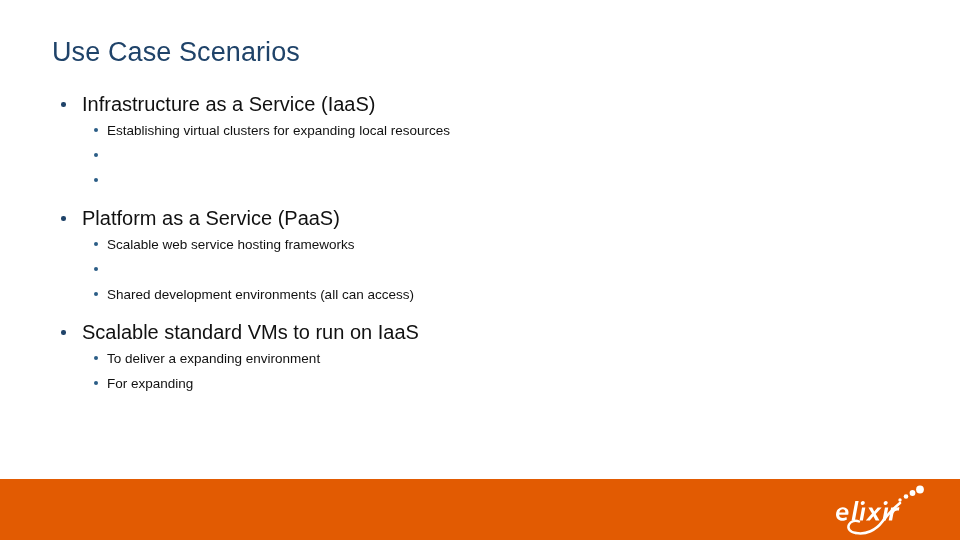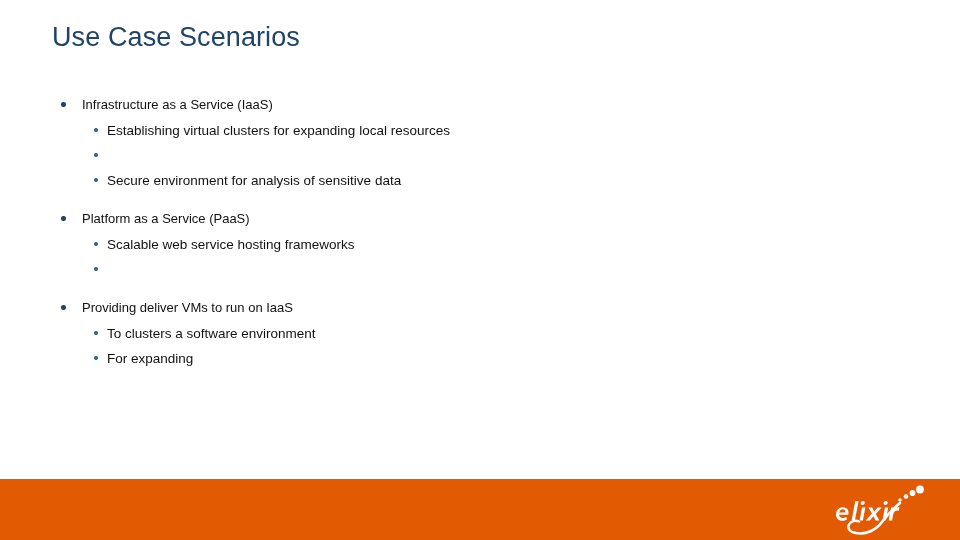--- a/index.html
+++ b/index.html
@@ -18,21 +18,21 @@
   .slide {
     position: absolute;
     inset: 0;
     background: #ffffff;
   }
 
   
   .slide-title {
     position: absolute;
     left: 52px;
-    top: 20px;
+    top: 35px;
     font-size: 27px;
     line-height: 34px;
     color: #1F4369;
     letter-spacing: 0.1px;
     white-space: nowrap;
     font-weight: 400;
   }
 
   
   .body {
@@ -47,21 +47,21 @@
   }
   .group.g1 { margin-top: 0px; }
   .group.g2 { margin-top: 13px; }
   .group.g3 { margin-top: 13px; }
 
   
   .lvl1 {
     position: relative;
     padding-left: 82px;
     min-height: 25px;
-    font-size: 13px;
+    font-size: 20px;
     line-height: 25px;
     color: #111111;
     white-space: nowrap;
   }
   .lvl1 .bullet {
     position: absolute;
     left: 61px;
     top: 10px;
     width: 4.5px;
     height: 4.5px;
@@ -127,50 +127,53 @@
       <div class="sub-list">
         <div class="lvl2">
           <span class="bullet"></span>
           <span>Establishing virtual clusters for expanding local resources</span>
         </div>
         <div class="lvl2">
           <span class="bullet"></span>
         </div>
         <div class="lvl2">
           <span class="bullet"></span>
-          <span>Secure environment for analysis of sensitive data</span>
         </div>
       </div>
     </div>
 
     <div class="group g2">
       <div class="lvl1">
         <span class="bullet"></span>
         <span>Platform as a Service (PaaS)</span>
       </div>
       <div class="sub-list">
         <div class="lvl2">
           <span class="bullet"></span>
           <span>Scalable web service hosting frameworks</span>
         </div>
         <div class="lvl2">
           <span class="bullet"></span>
         </div>
+        <div class="lvl2">
+          <span class="bullet"></span>
+          <span>Shared development environments (all can access)</span>
+        </div>
       </div>
     </div>
 
     <div class="group g3">
       <div class="lvl1">
         <span class="bullet"></span>
-        <span>Providing deliver VMs to run on IaaS</span>
+        <span>Scalable standard VMs to run on IaaS</span>
       </div>
       <div class="sub-list">
         <div class="lvl2">
           <span class="bullet"></span>
-          <span>To clusters a software environment</span>
+          <span>To deliver a expanding environment</span>
         </div>
         <div class="lvl2">
           <span class="bullet"></span>
           <span>For expanding</span>
         </div>
       </div>
     </div>
 
   </div>
 

